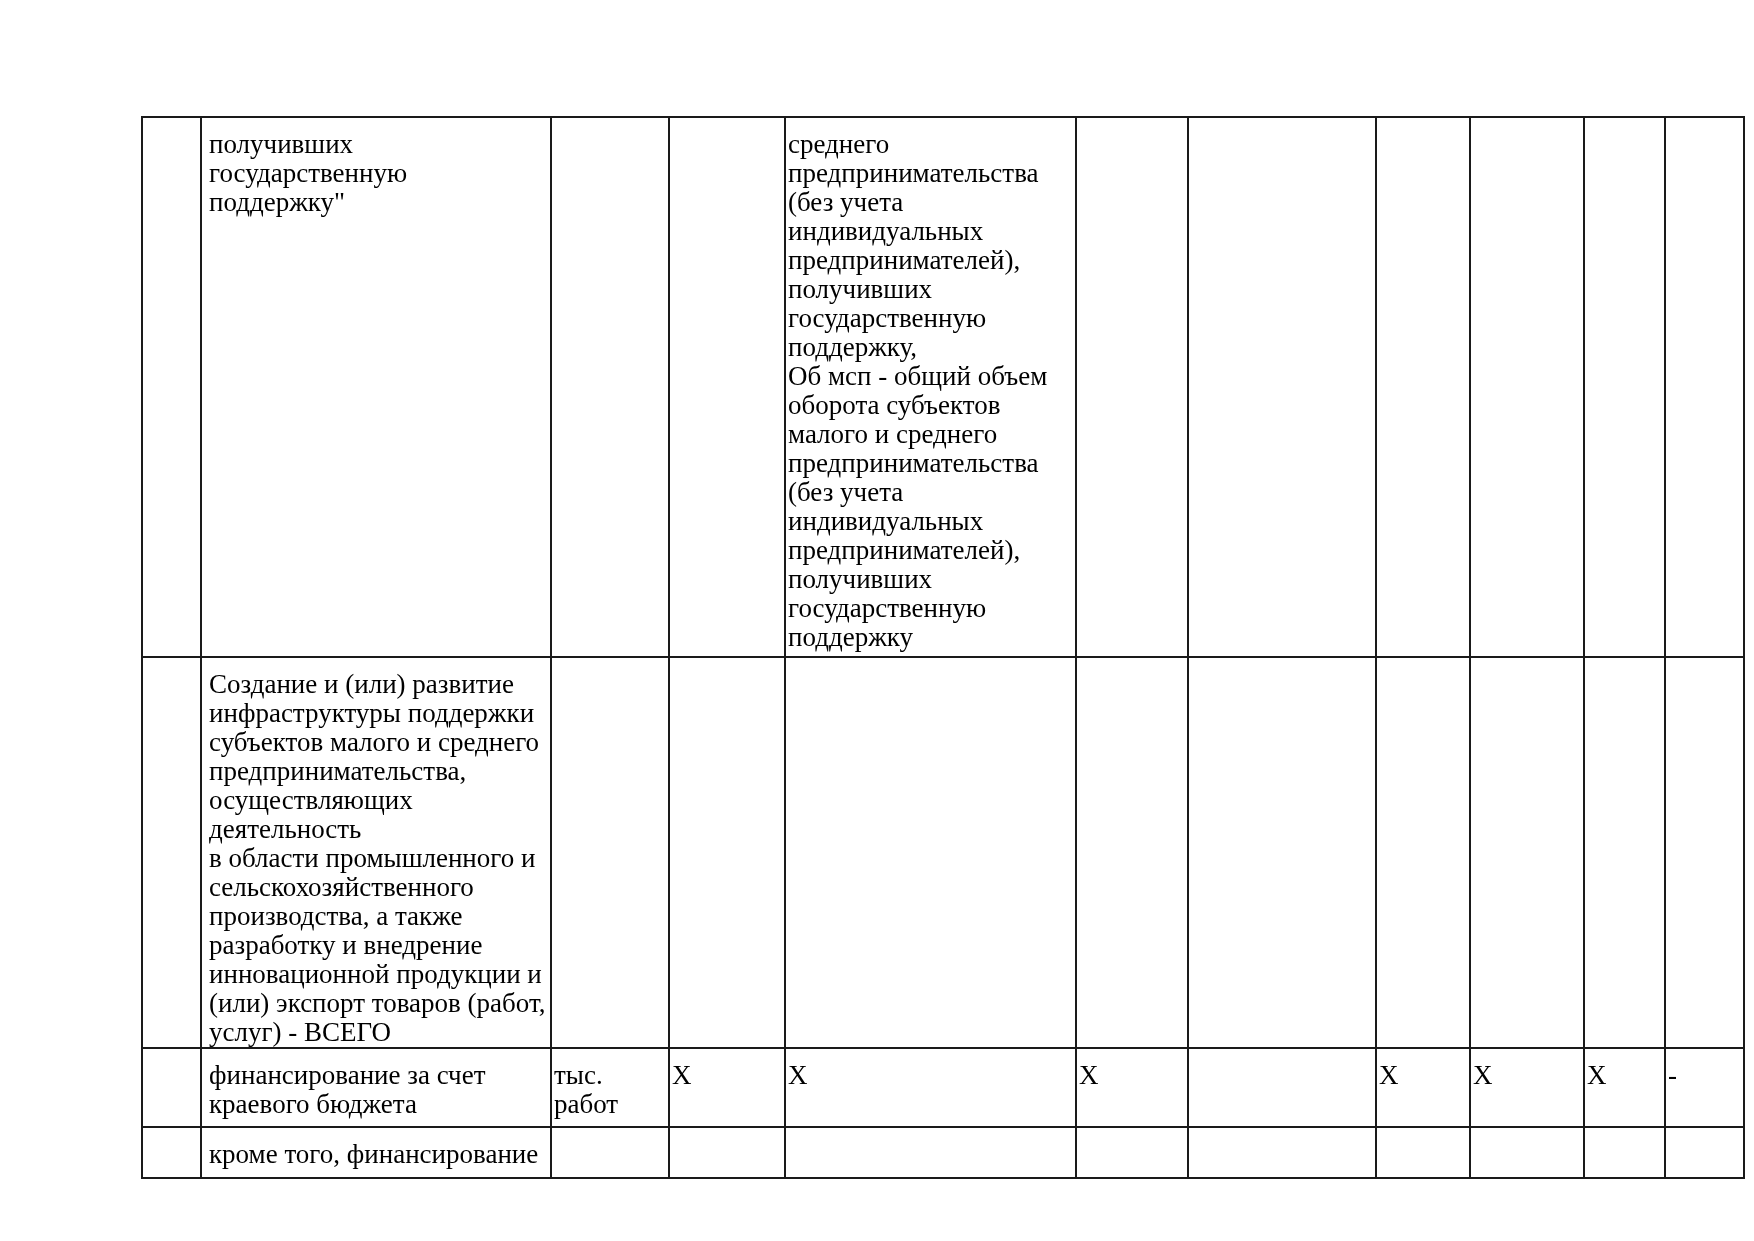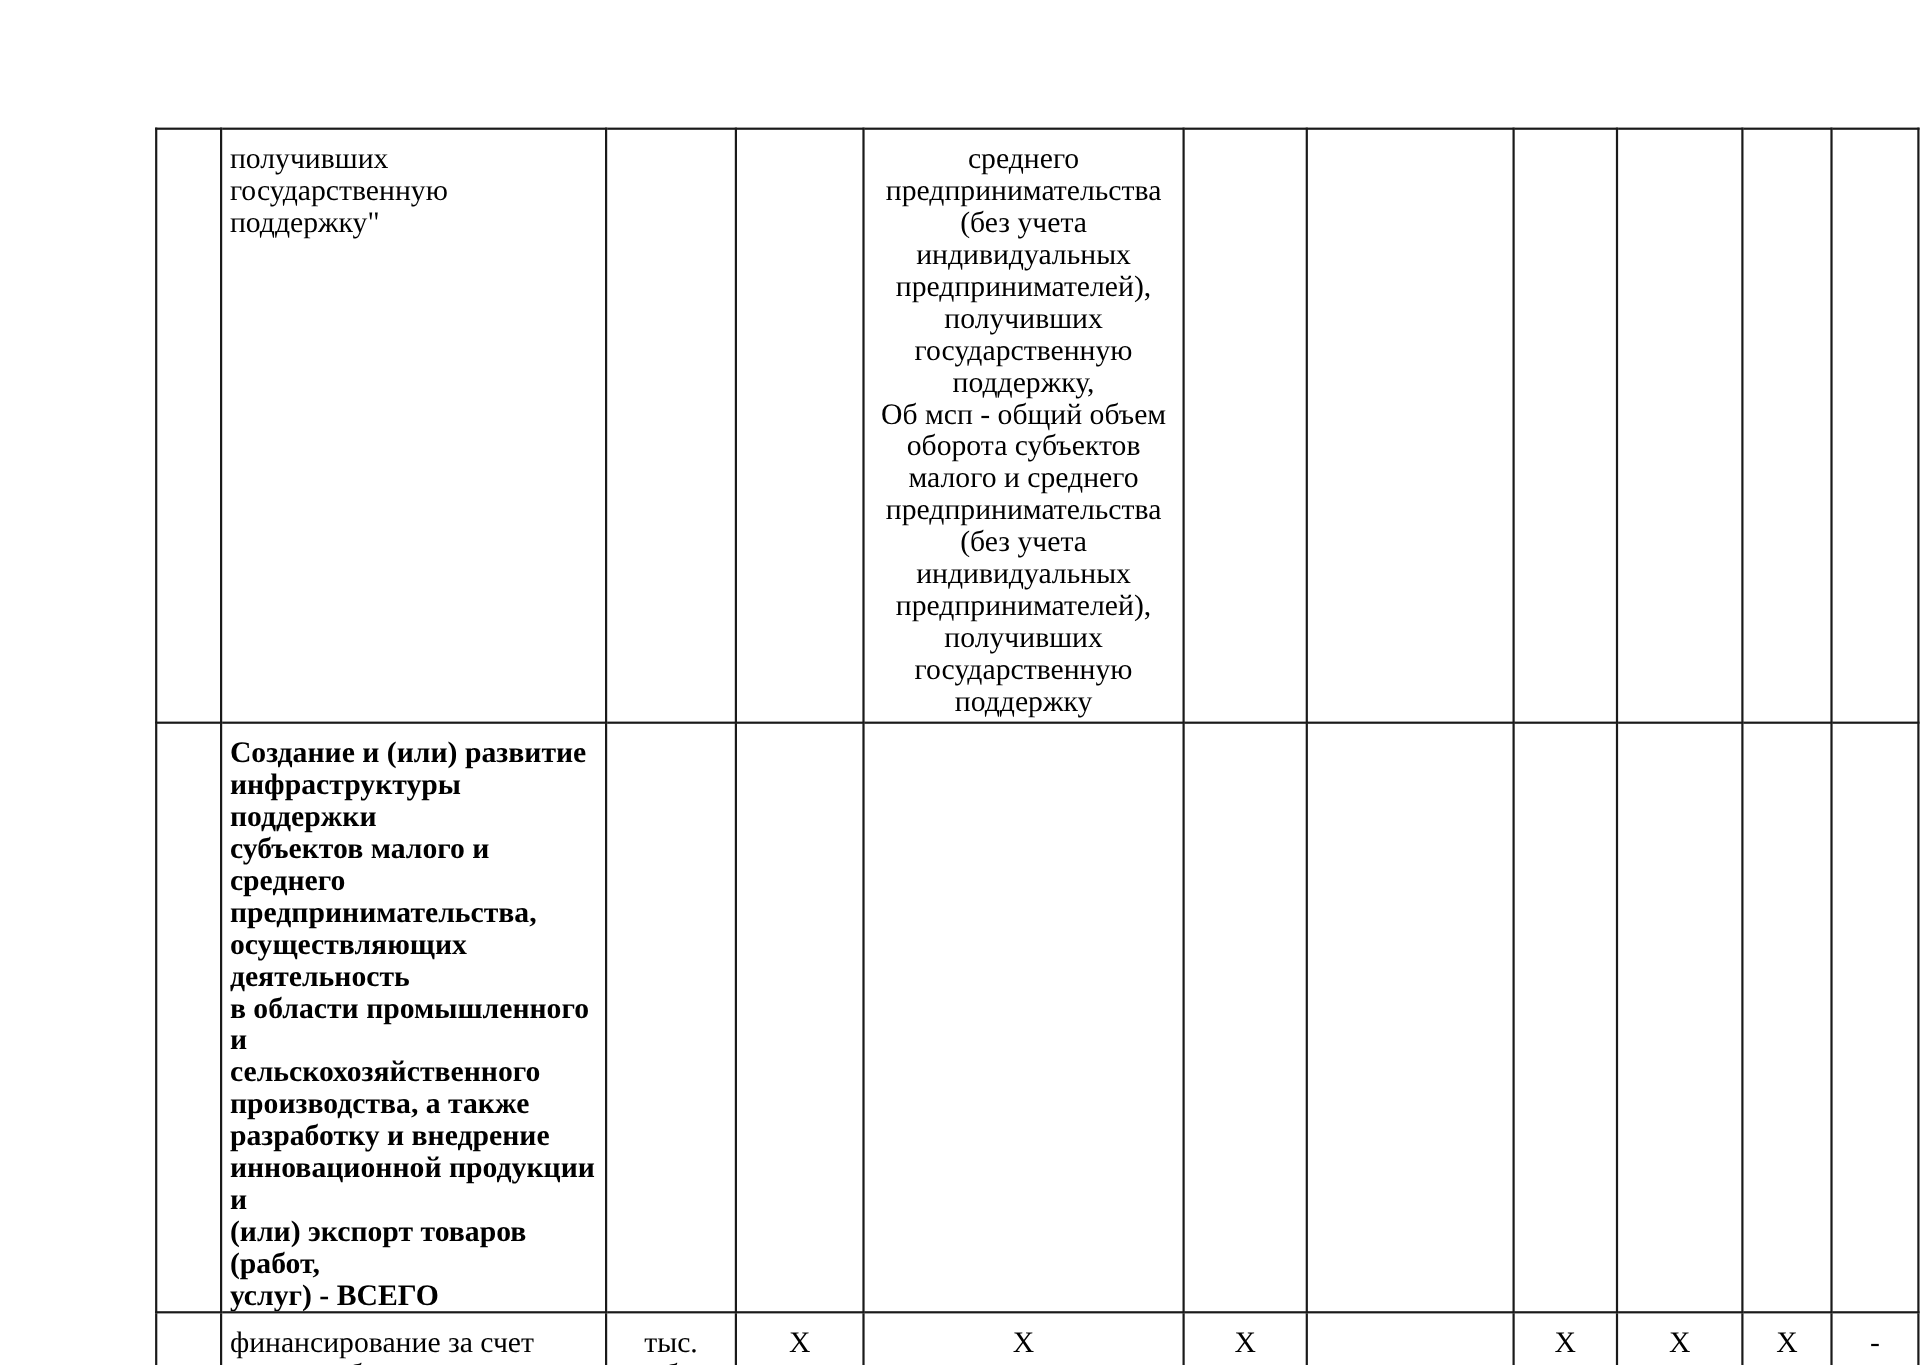--- a/index.html
+++ b/index.html
@@ -25,31 +25,31 @@
     border-collapse: collapse;
     table-layout: fixed;
     width: 1602px;
   }
   table.doc-table td {
     border: 2px solid #1a1a1a;
     vertical-align: top;
     font-size: 27px;
     line-height: 29px;
     padding: 12px 2px 0 2px;
-    text-align: center;
+    text-align: left;
     white-space: pre-line;
     overflow: hidden;
   }
   table.doc-table td.left {
     text-align: left;
     padding-left: 7px;
     padding-right: 3px;
   }
   tr.r1 { height: 540px; }
-  tr.r2 { height: 369px; font-weight: bold; }
+  tr.r2 { height: 369px; }
   tr.r3 { height: 79px;  }
   tr.r4 { height: 51px;  }
   col.c1  { width: 59px;  }
   col.c2  { width: 350px; }
   col.c3  { width: 118px; }
   col.c4  { width: 116px; }
   col.c5  { width: 291px; }
   col.c6  { width: 112px; }
   col.c7  { width: 188px; }
   col.c8  { width: 94px;  }

